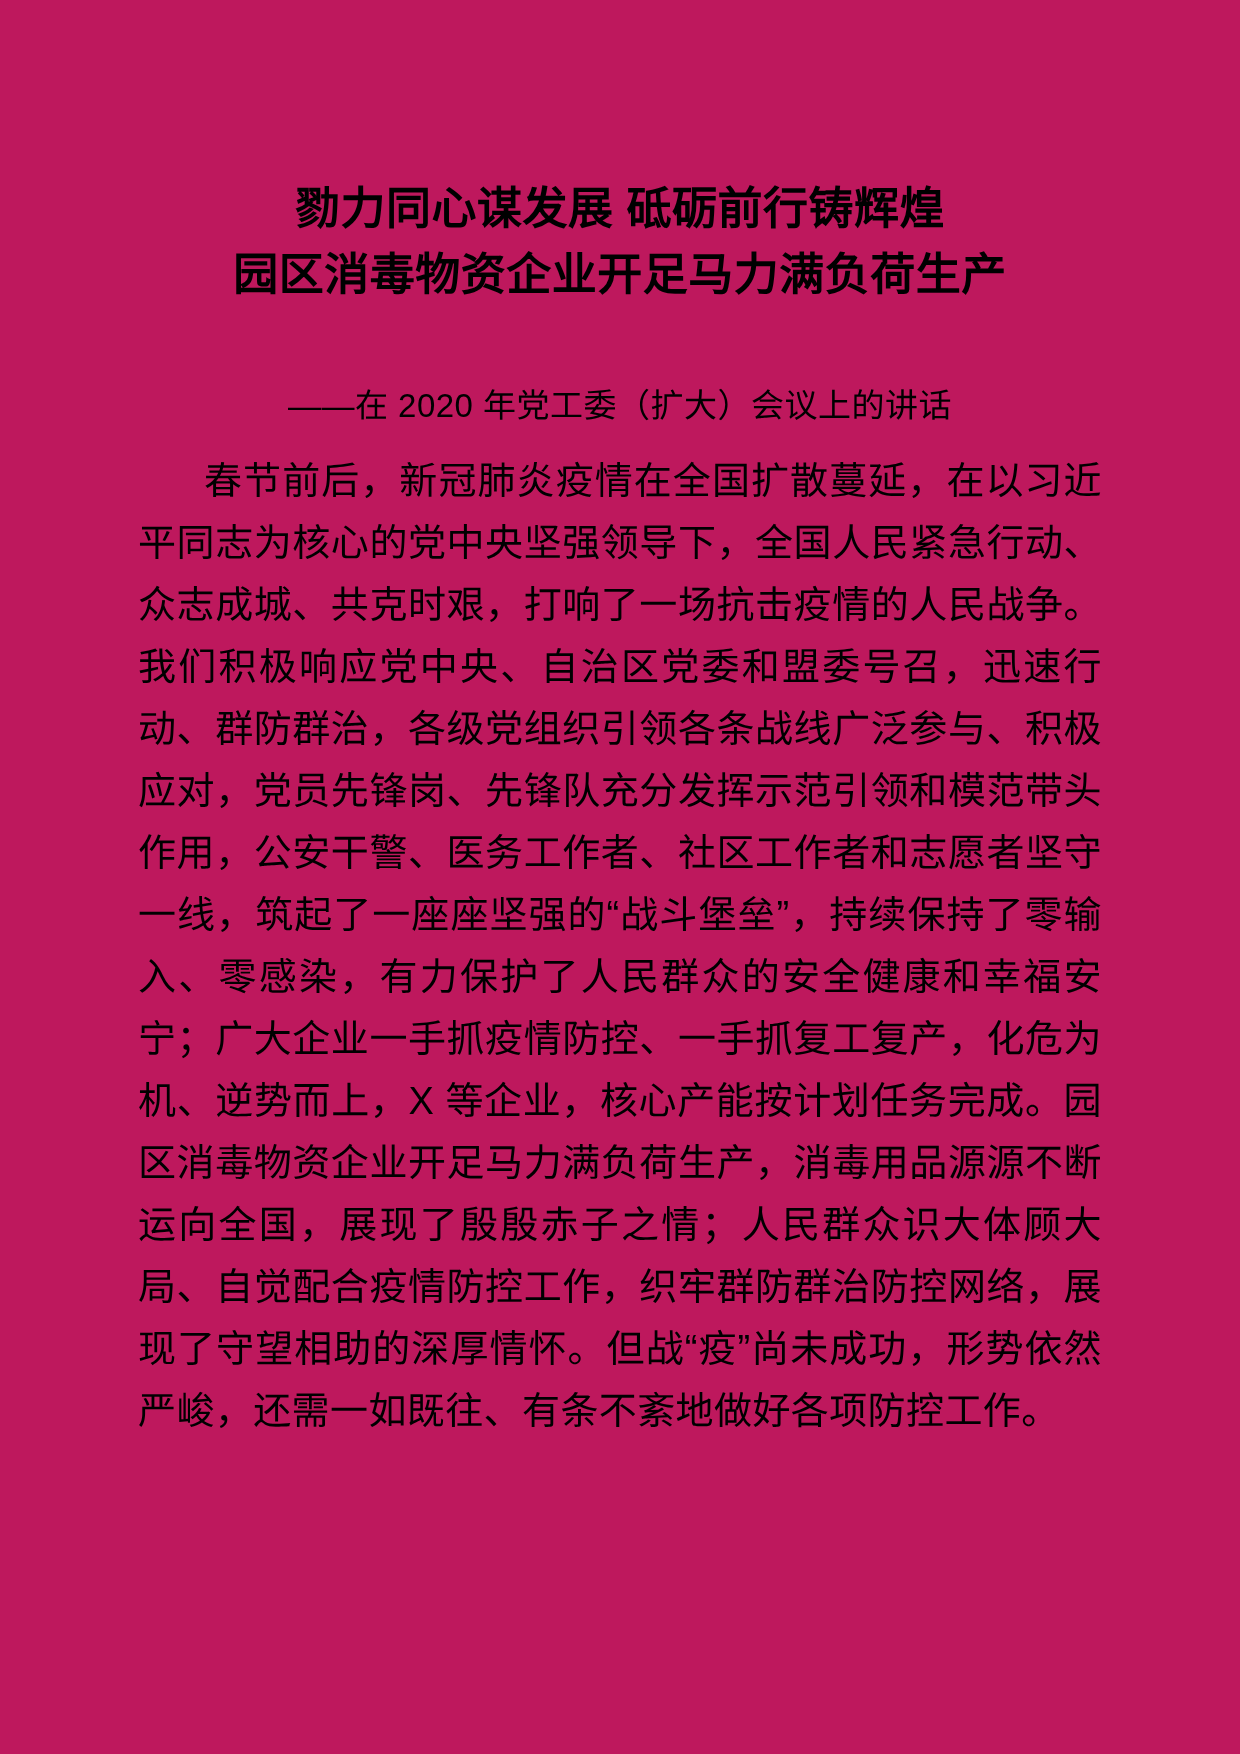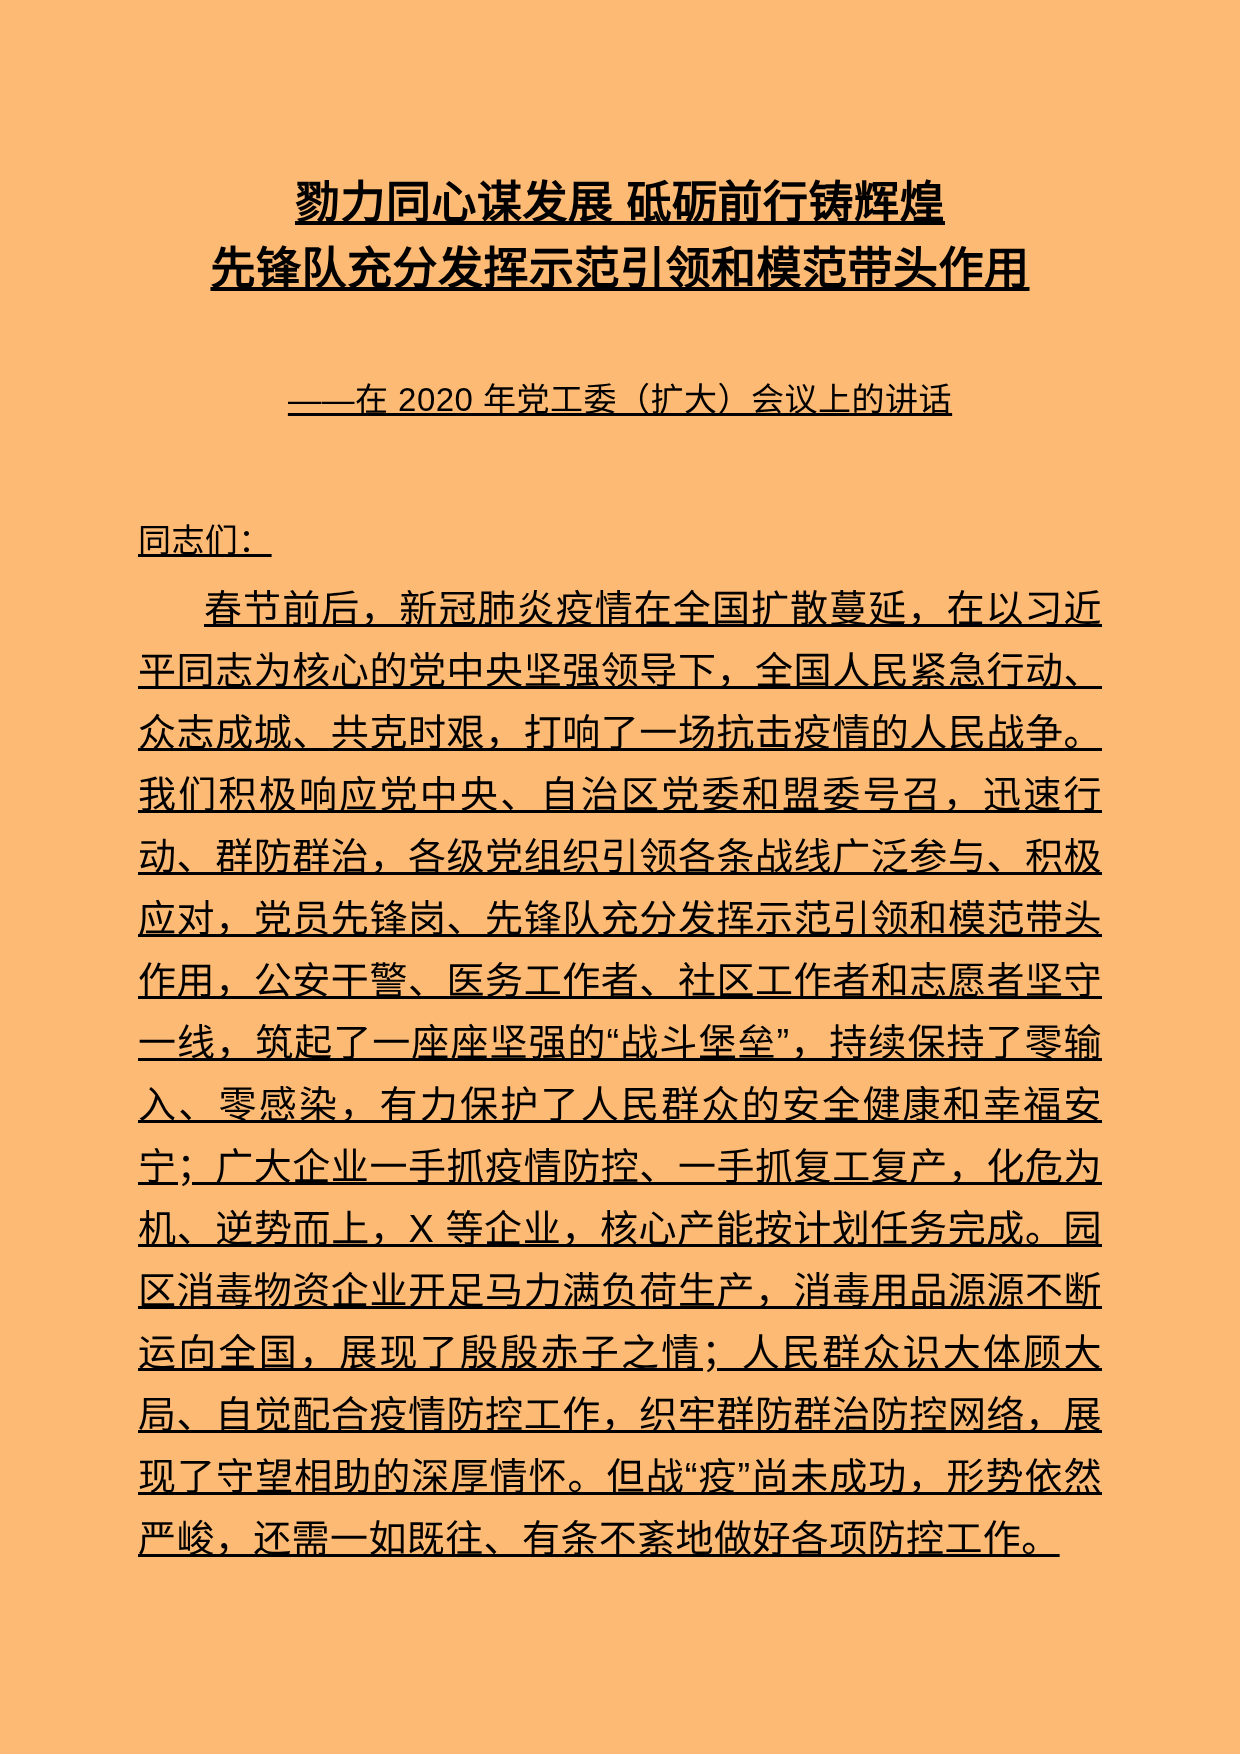--- a/index.html
+++ b/index.html
@@ -14,23 +14,22 @@
     font-family: "Liberation Sans", "DejaVu Sans", sans-serif;
     color: #000000;
     -webkit-font-smoothing: antialiased;
     overflow: hidden;
   }
   .page {
     position: relative;
     width: 1240px;
     height: 1754px;
     box-sizing: border-box;
-    padding: 0 138px;
-    background: #fdba74;
-    text-decoration: underline;
+    padding: 6px 138px;
+    background: #be185d;
   }
   .doc-title {
     margin: 0;
     padding-top: 170px;
     text-align: center;
     font-size: 45px;
     font-weight: bold;
     line-height: 66px;
     letter-spacing: 0.5px;
     color: #000000;
@@ -70,22 +69,21 @@
     word-break: break-all;
   }
 </style>
 </head>
 <body>
 
 <div class="page">
 
   <h1 class="doc-title">
     <span class="title-line">勠力同心谋发展 砥砺前行铸辉煌</span>
-    <span class="title-line">先锋队充分发挥示范引领和模范带头作用</span>
+    <span class="title-line">园区消毒物资企业开足马力满负荷生产</span>
   </h1>
 
   <p class="doc-subtitle">——在 2020 年党工委（扩大）会议上的讲话</p>
 
-  <p class="salutation">同志们：</p>
 
   <p class="body-paragraph">春节前后，新冠肺炎疫情在全国扩散蔓延，在以习近平同志为核心的党中央坚强领导下，全国人民紧急行动、众志成城、共克时艰，打响了一场抗击疫情的人民战争。我们积极响应党中央、自治区党委和盟委号召，迅速行动、群防群治，各级党组织引领各条战线广泛参与、积极应对，党员先锋岗、先锋队充分发挥示范引领和模范带头作用，公安干警、医务工作者、社区工作者和志愿者坚守一线，筑起了一座座坚强的“战斗堡垒”，持续保持了零输入、零感染，有力保护了人民群众的安全健康和幸福安宁；广大企业一手抓疫情防控、一手抓复工复产，化危为机、逆势而上，X 等企业，核心产能按计划任务完成。园区消毒物资企业开足马力满负荷生产，消毒用品源源不断运向全国，展现了殷殷赤子之情；人民群众识大体顾大局、自觉配合疫情防控工作，织牢群防群治防控网络，展现了守望相助的深厚情怀。但战“疫”尚未成功，形势依然严峻，还需一如既往、有条不紊地做好各项防控工作。</p>
 
 </div>
 
 </body></html>

